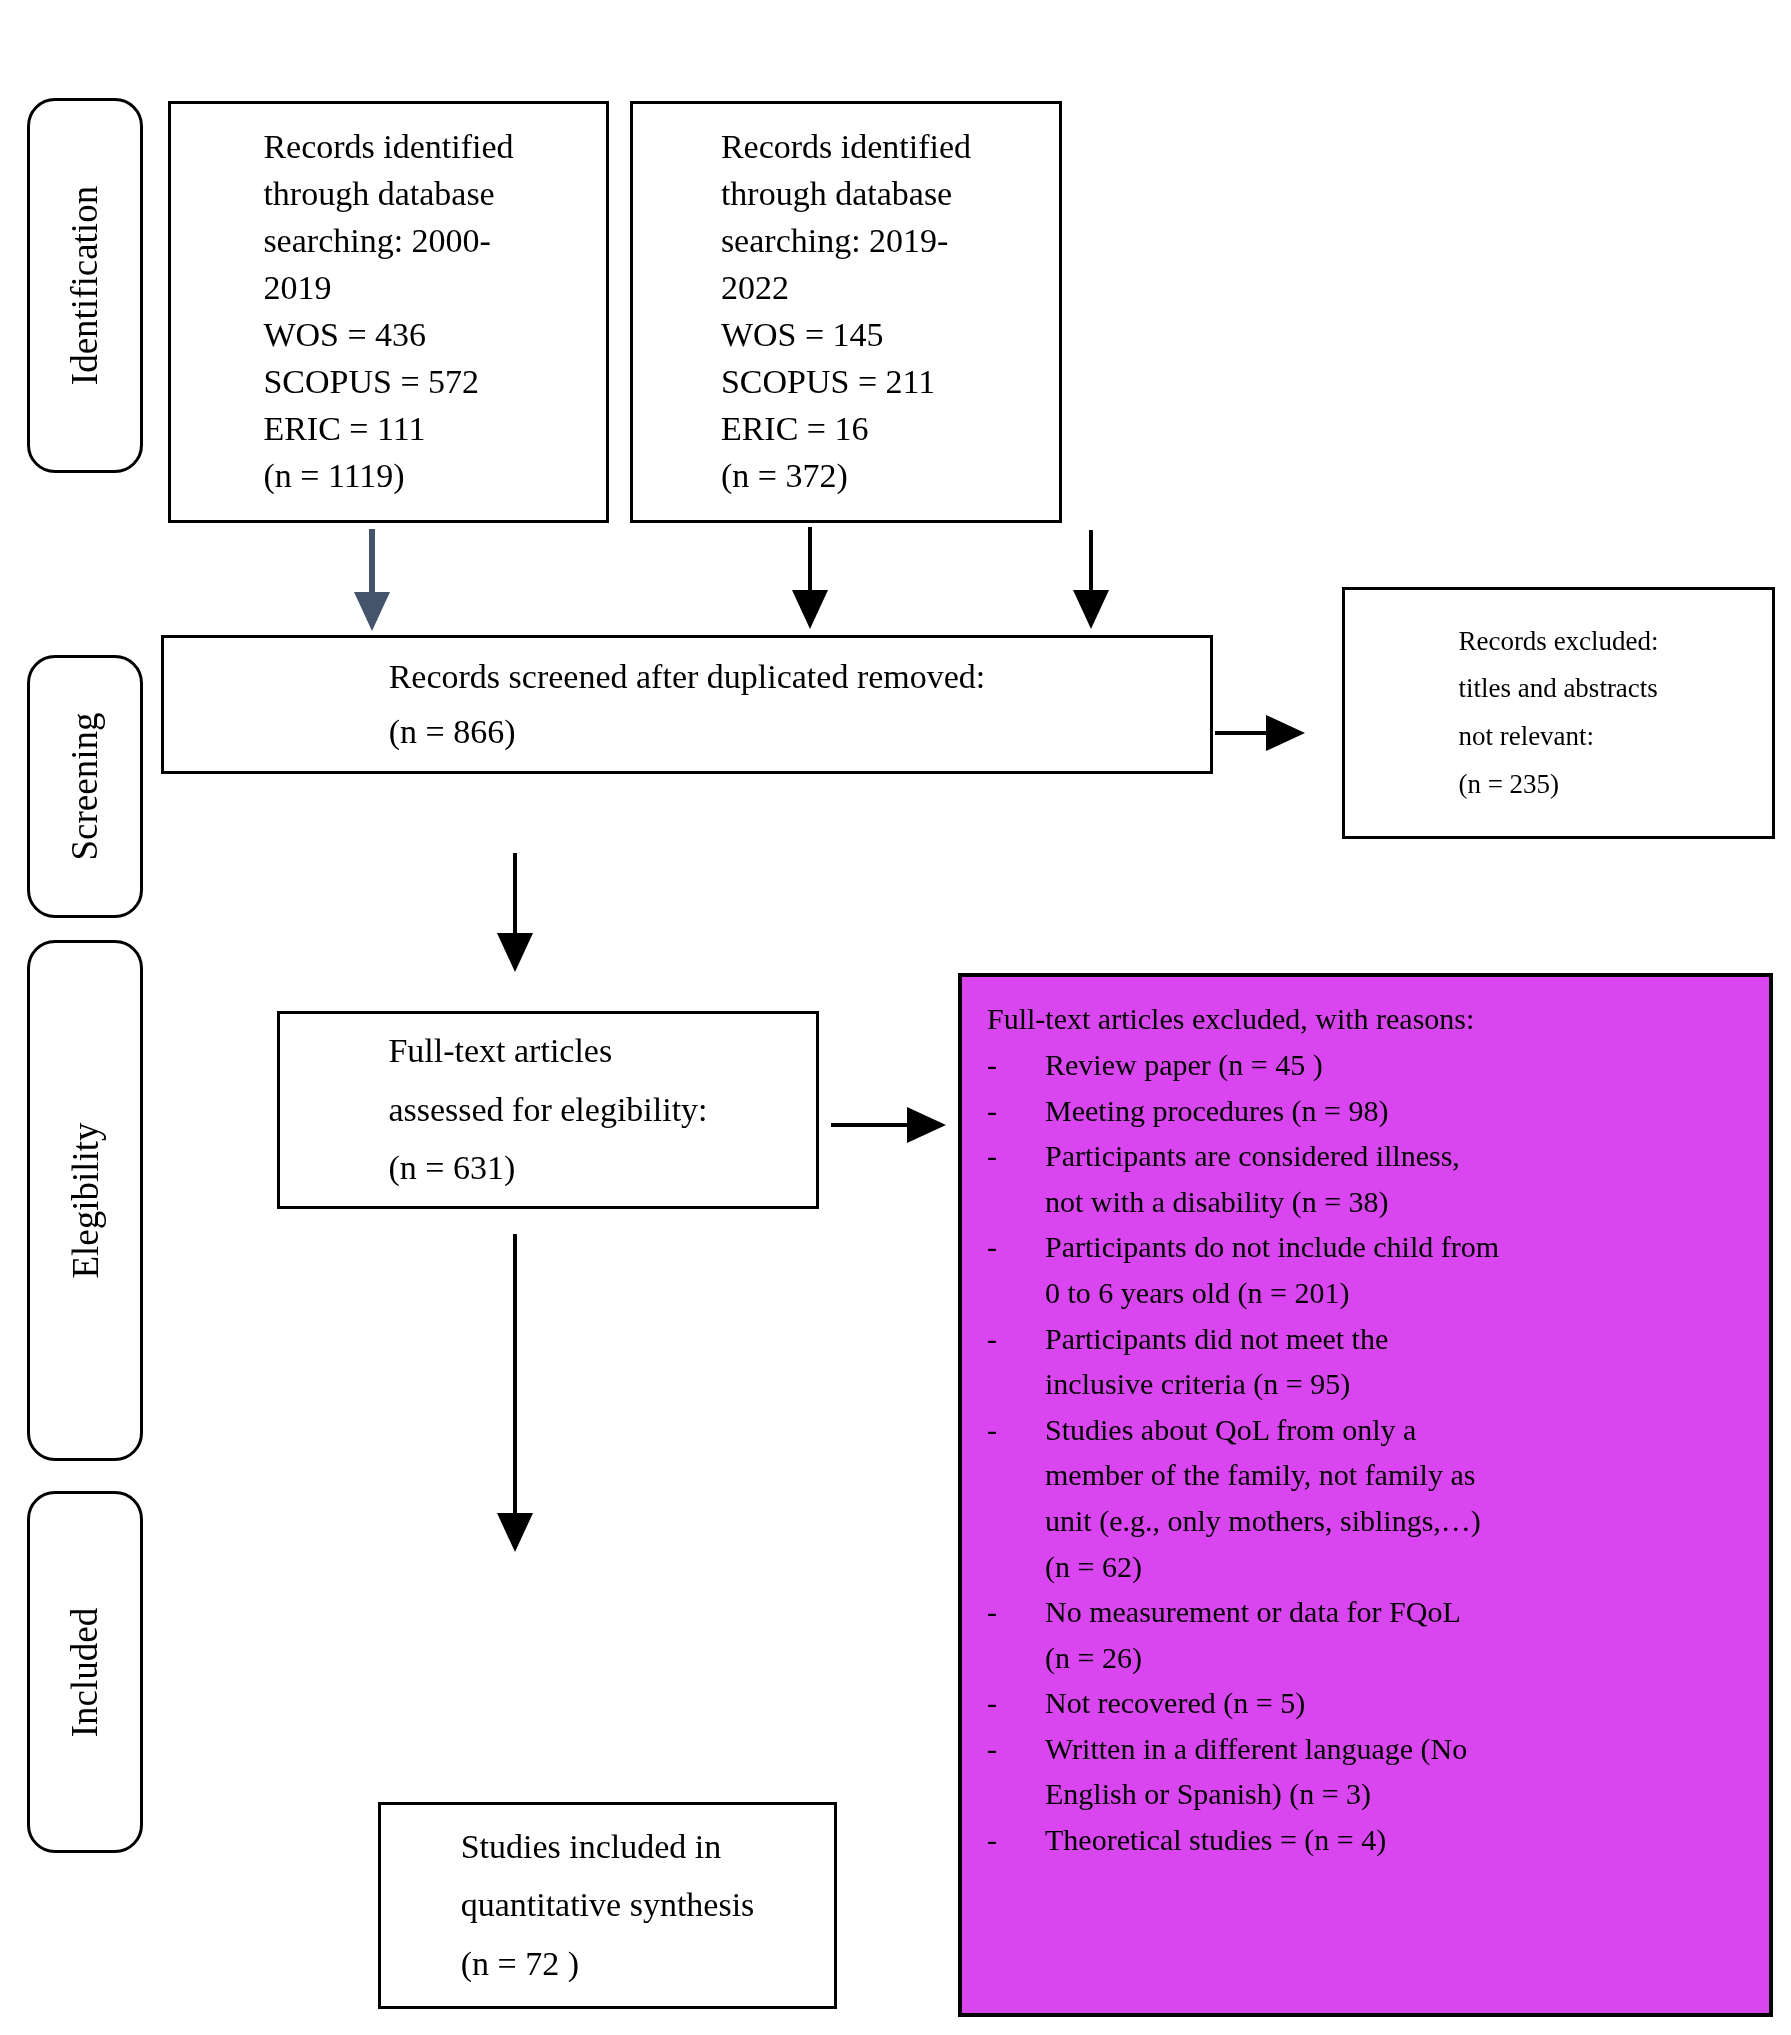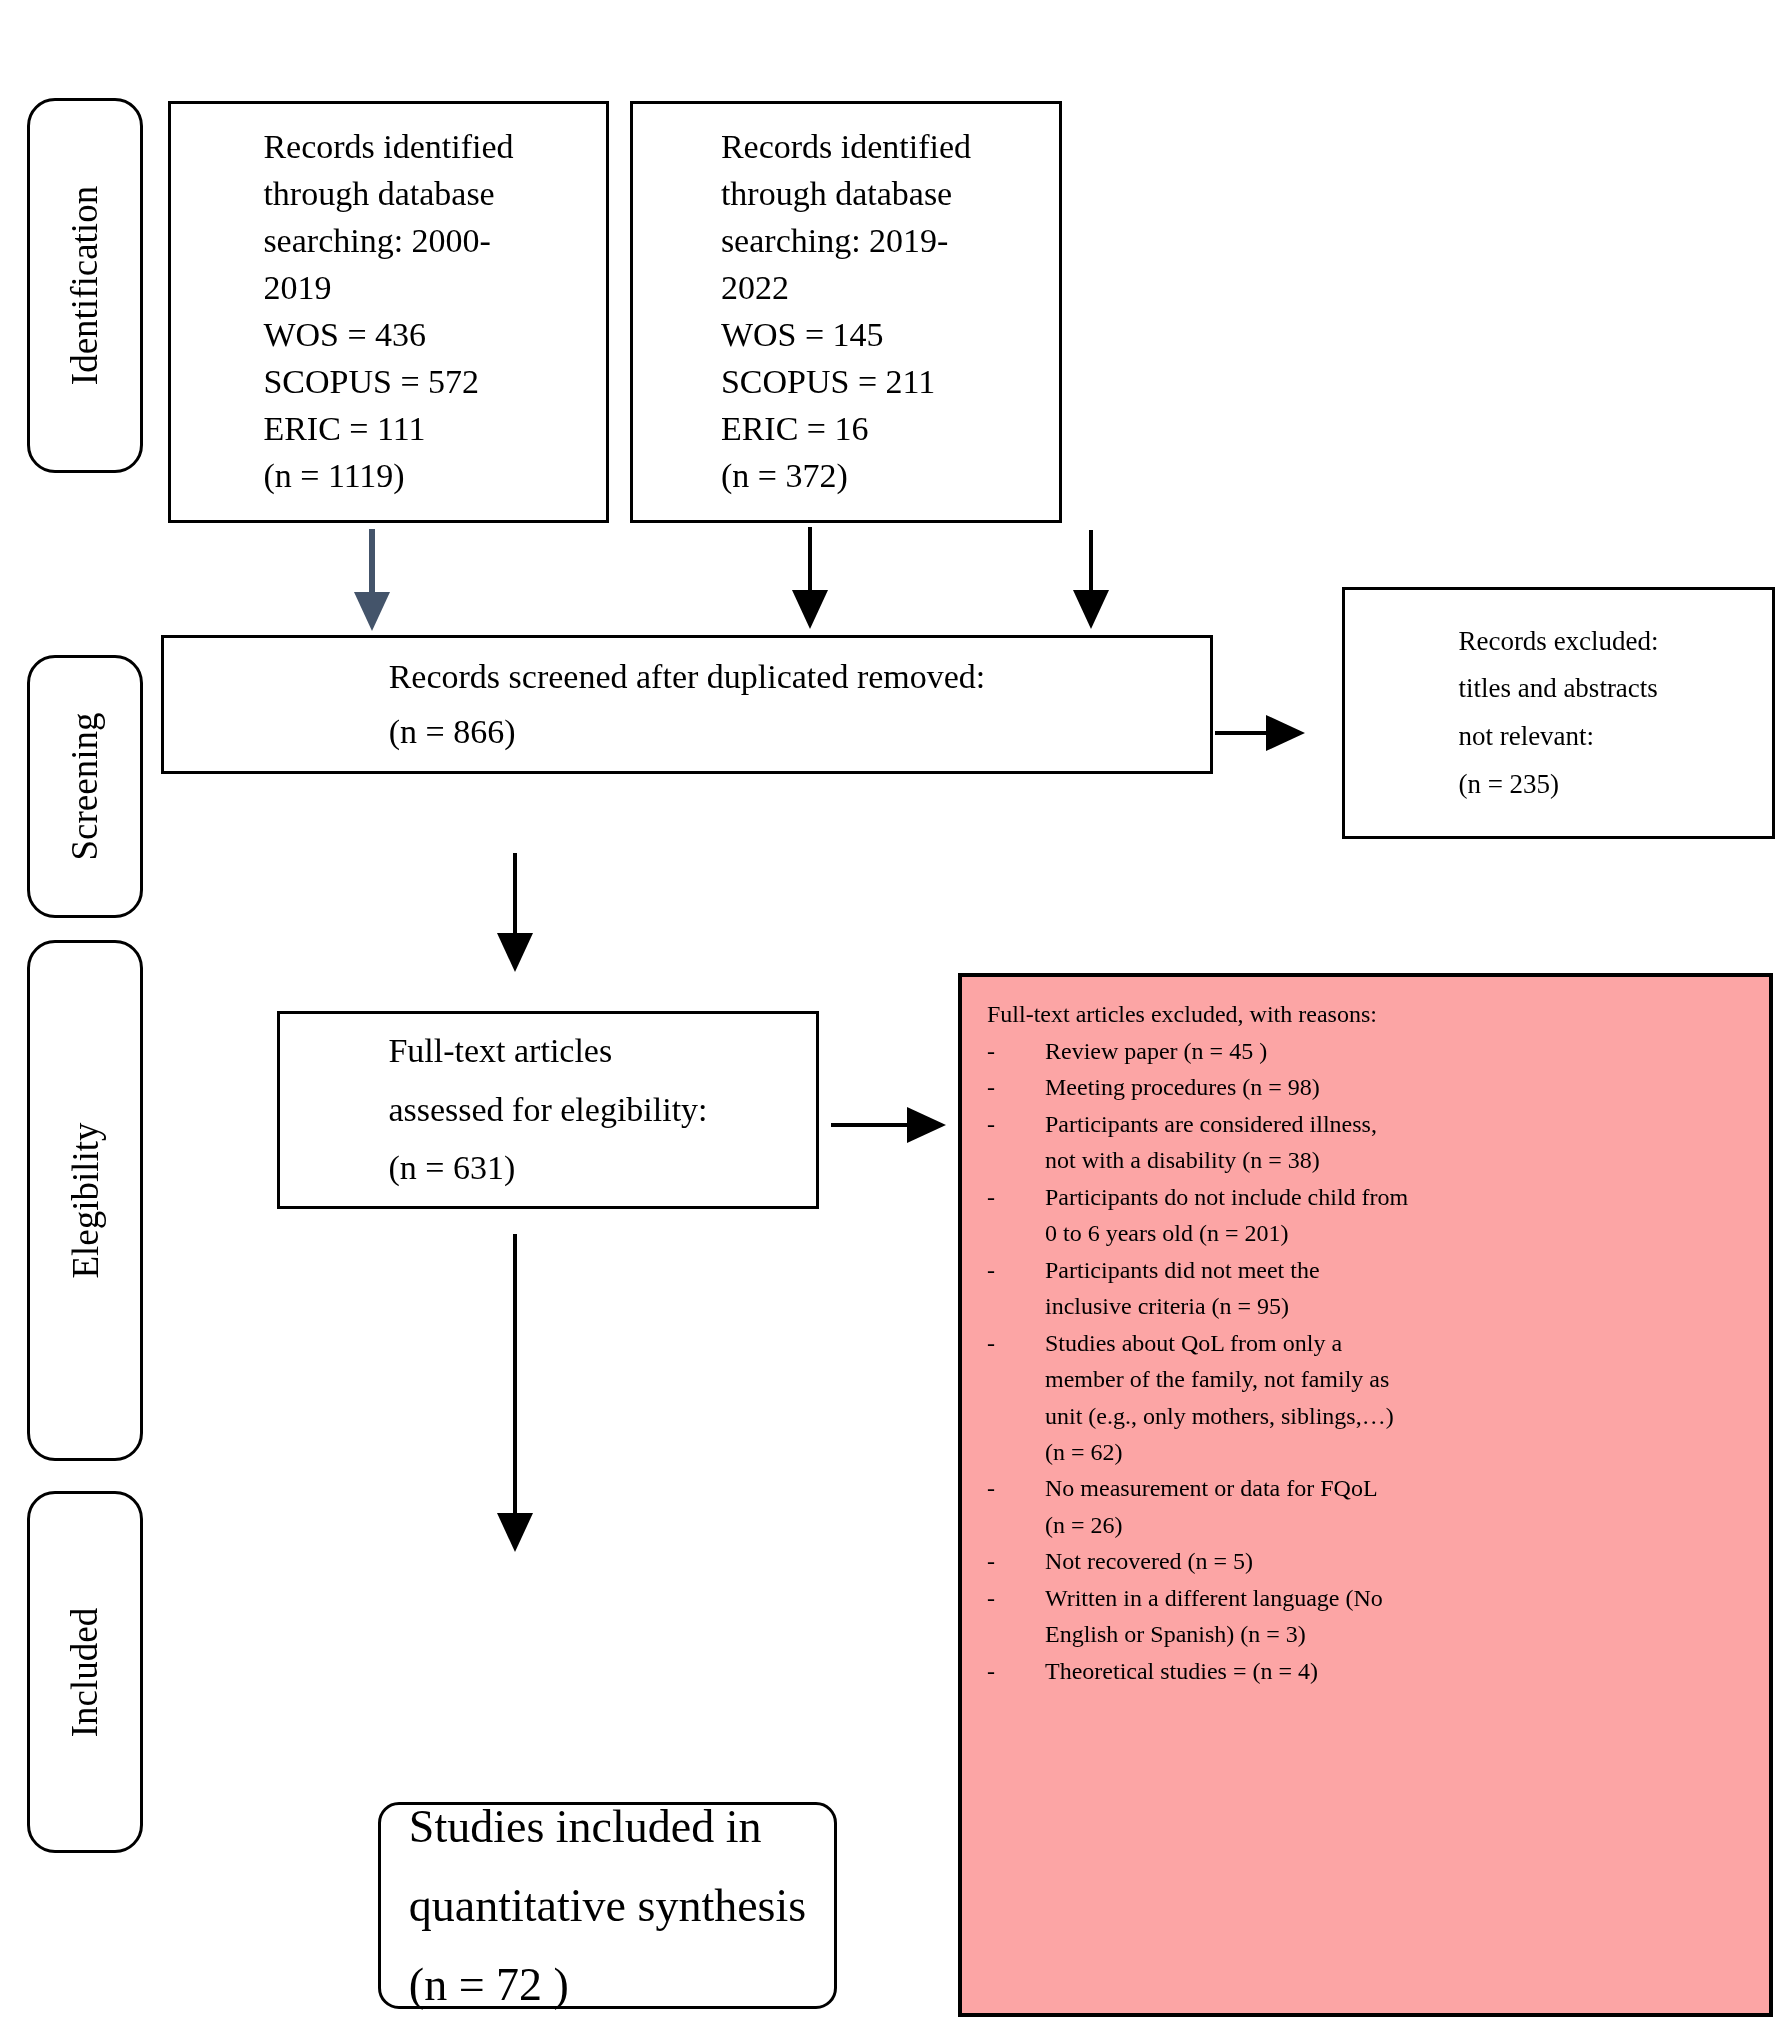--- a/index.html
+++ b/index.html
@@ -39,30 +39,30 @@
     white-space:pre-line;
     box-sizing:border-box;
     padding:6px 13.4px;
   }
   #box-db1      { left:168px;  top:101px;  width:441px;  height:422px;  font-size:34px; line-height:1.38; }
   #box-db2      { left:630px;  top:101px;  width:432px;  height:422px;  font-size:34px; line-height:1.38; }
   #box-other    { left:1074px; top:329px;  width:660px;  height:198px;  font-size:34px; line-height:1.6; }
   #box-screened { left:161px;  top:635px;  width:1052px; height:139px;  font-size:34px; line-height:1.6; }
   #box-excluded { left:1342px; top:587px;  width:433px;  height:252px;  font-size:27px; line-height:1.76; }
   #box-fulltext { left:277px;  top:1011px; width:542px;  height:198px;  font-size:34px; line-height:1.72; }
-  #box-included { left:378px;  top:1802px; width:459px;  height:207px;  font-size:46px; line-height:1.72;border-radius:21px; }
+  #box-included { left:378px;  top:1802px; width:459px;  height:207px;  font-size:34px; line-height:1.72; }
 
   
   #box-reasons {
     position:absolute;
     left:958px; top:973px; width:815px; height:1044px;
-    border:4.5px solid #000; background:#fca5a5;
+    border:4.5px solid #000; background:#d946ef;
     box-sizing:border-box;
     padding:19.4px 25px 0 25px;
-    font-size:24px; line-height:1.52;
+    font-size:30px; line-height:1.52;
     text-align:left;
   }
   .reason-title { white-space:pre-line; }
   .reason-row { display:flex; align-items:flex-start; }
   .reason-marker { flex:0 0 58px; }
   .reason-text { flex:1 1 auto; white-space:pre-line; }
 
   
   .varrow { position:absolute; width:36px; }
   .varrow .stem { width:3.7px; margin:0 auto; background:#000; }

